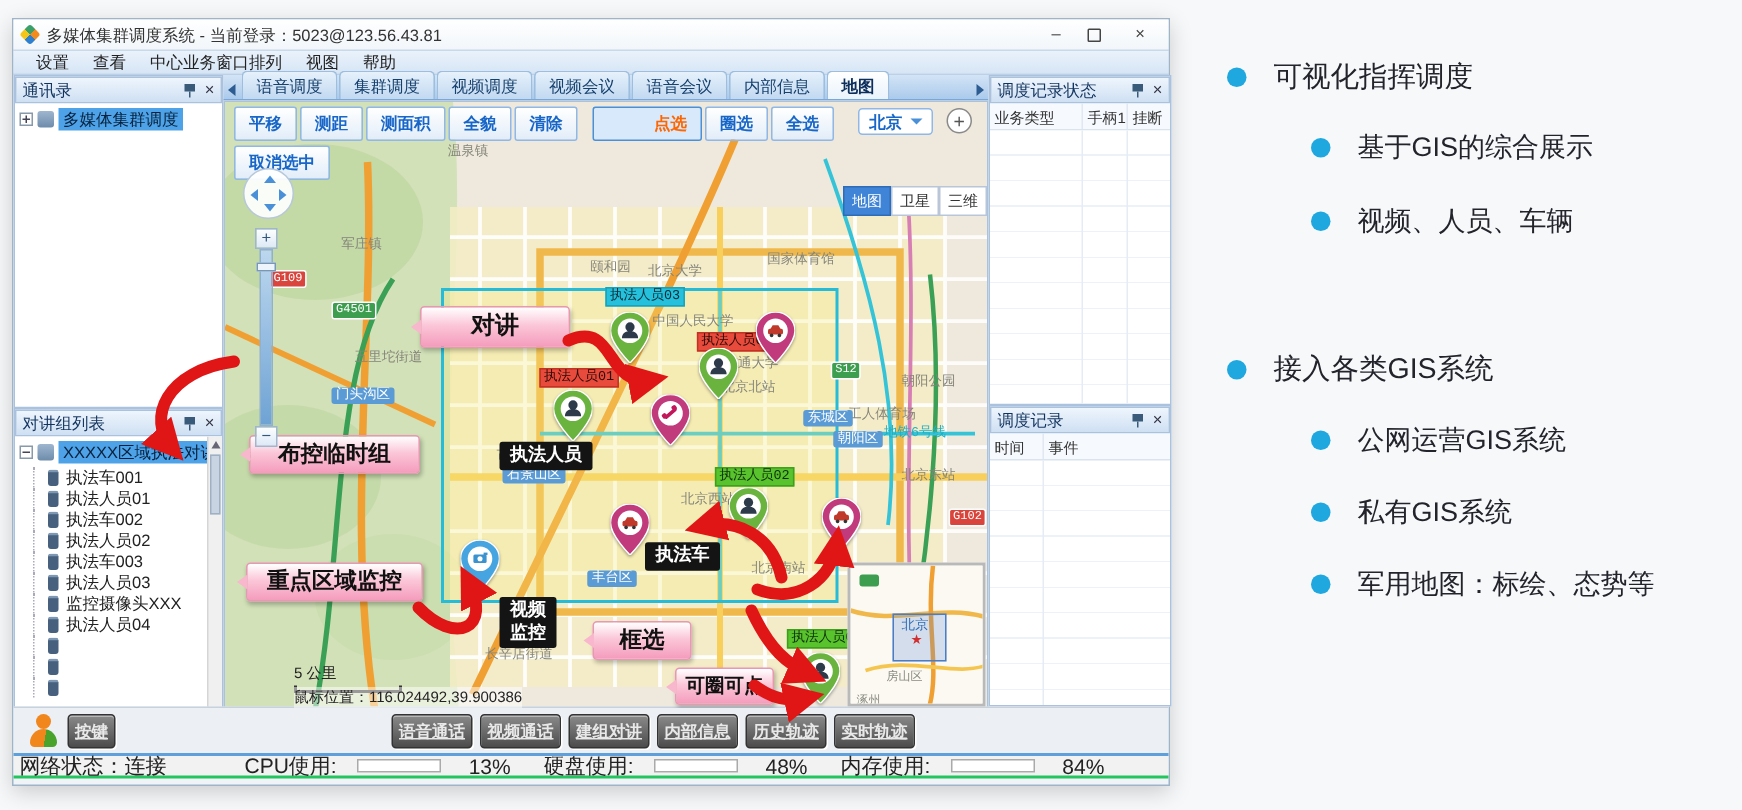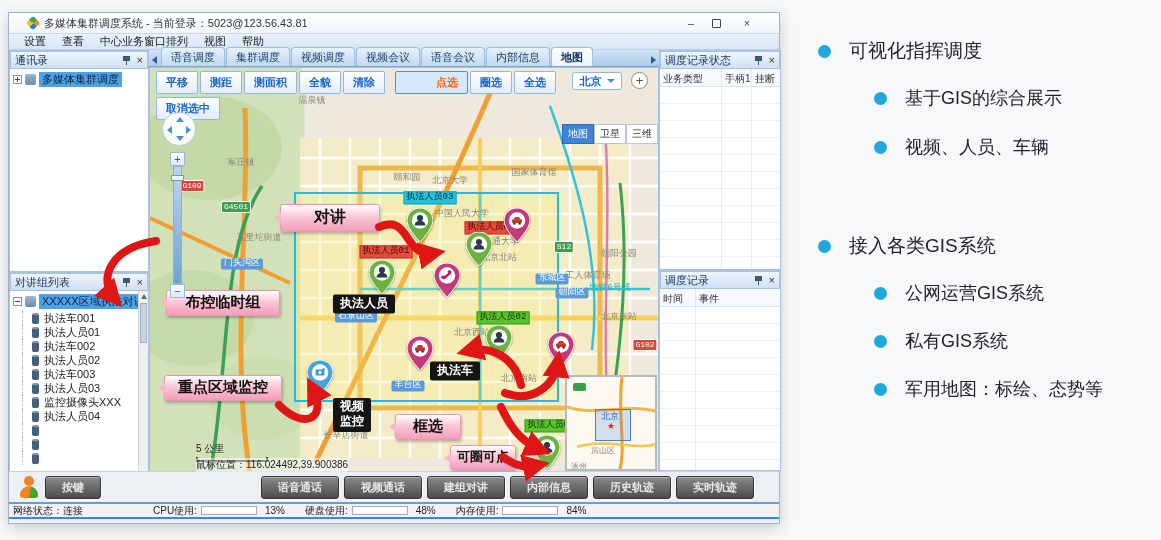--- a/index.html
+++ b/index.html
@@ -3,21 +3,21 @@
 <meta charset="utf-8">
 <style>
   * { margin:0; padding:0; box-sizing:border-box; }
   html,body { width:1161px; height:540px; font-family:"Liberation Sans",sans-serif; }
   body { background:#f7f8fa; position:relative; overflow:hidden; }
 
   
   .app { position:absolute; left:8px; top:12px; width:772px; height:512px;
          background:#f0f3f7; border:1px solid #9fb4c9; box-shadow:0 4px 14px rgba(0,0,0,.18); }
   .titlebar { position:absolute; left:0; top:0; width:100%; height:20px;
-              background:linear-gradient(#ffffff,#f2f6fa); display:flex; align-items:center; padding:0 17px; }
+              background:linear-gradient(#ffffff,#f2f6fa); display:flex; align-items:center; padding:0 4px; }
   .app-icon { width:10px; height:10px; margin:0 6px 0 2px; transform:rotate(45deg); border-radius:2px;
               background:conic-gradient(#f28a1e 0 25%, #2e7fd0 0 50%, #f5c518 0 75%, #3aa06a 0); }
   .title-text { font-size:11px; color:#333; }
   .win-btns { margin-left:auto; display:flex; gap:14px; padding-right:8px; align-items:center; }
   .win-btn { font-size:11px; color:#444; width:14px; text-align:center; cursor:default; }
   .restore-box { width:9px; height:9px; border:1px solid #444; border-radius:1px; }
 
   .menubar { position:absolute; left:0; top:20px; width:100%; height:17px;
              background:linear-gradient(#eaf2fb,#d6e5f5); border-top:1px solid #c9d9ec; border-bottom:1px solid #bcd0e6;
              display:flex; align-items:center; gap:2px; padding-left:8px; }
@@ -141,26 +141,26 @@
   .tbl-body { height:calc(100% - 36px); background:repeating-linear-gradient(#fff 0 16px, #edf2f8 16px 17px); position:relative; }
   .vsep { position:absolute; top:0; bottom:0; width:1px; background:#e6ecf4; }
 
   
   .btm-toolbar { position:absolute; left:0; top:458px; width:100%; height:31px; background:#eceff3; border-top:1px solid #c8d2dd; }
   .avatar { position:absolute; left:8px; top:3px; width:24px; height:24px; }
   .avatar::before { content:""; position:absolute; left:7px; top:1px; width:10px; height:10px; border-radius:50%; background:#f0861c; }
   .avatar::after  { content:""; position:absolute; left:3px; top:11px; width:18px; height:12px; border-radius:9px 9px 3px 3px;
                     background:linear-gradient(100deg,#f0861c 55%, #4aa32a 55%); }
   .dark-btn { font-size:11px; font-weight:bold; color:#e8e8e8; background:linear-gradient(#8a8a8a,#4c4c4c);
-              border:1px solid #333; border-radius:3px; padding:3px 16px; box-shadow:inset 0 1px 0 rgba(255,255,255,.4), 1px 1px 0 #fff; white-space:nowrap; }
+              border:1px solid #333; border-radius:3px; padding:3px 4px; box-shadow:inset 0 1px 0 rgba(255,255,255,.4), 1px 1px 0 #fff; white-space:nowrap;text-decoration:underline; }
   .keypad-btn { position:absolute; left:36px; top:4px; }
   .call-btns { position:absolute; left:252px; top:4px; display:flex; gap:5px; }
 
   .statusbar { position:absolute; left:0; top:489px; width:100%; height:17px; background:#f2f2f2;
-               border-top:2px solid #5ea0dc; border-bottom:2px solid #3b82f6; display:flex; align-items:center; font-size:10px; color:#222; }
+               border-top:2px solid #5ea0dc; border-bottom:2px solid #22c55e; display:flex; align-items:center; font-size:14px; color:#222;gap:10px; }
   .sb-net { margin-left:4px; width:130px; }
   .sb-label { margin-left:10px; }
   .bar-track { width:56px; height:9px; border:1px solid #aaa; background:#fff; margin-left:4px; }
   .bar-fill { height:100%; background:#2e6db4; }
   .bar-fill.red { background:#e81010; }
   .sb-val { margin-left:8px; width:30px; }
 
   
   .arrows { position:absolute; left:0; top:0; width:772px; height:512px; z-index:60; pointer-events:none; }
 

